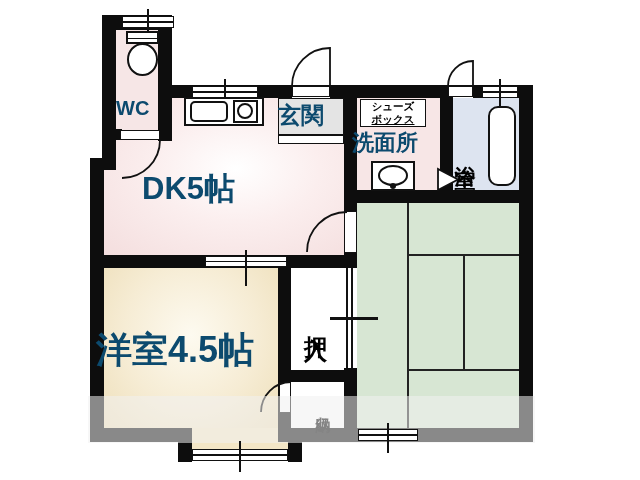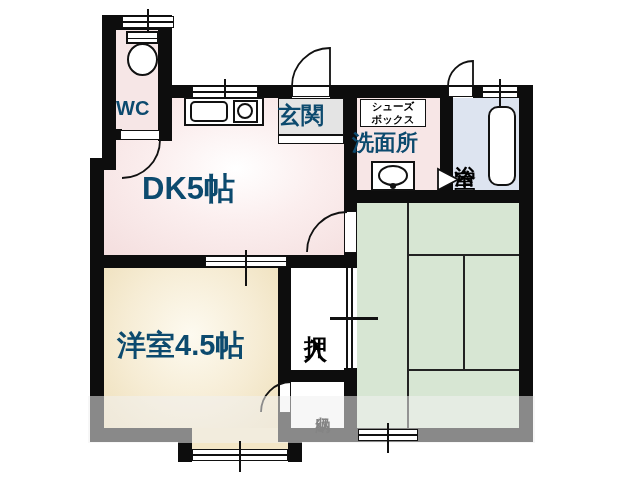--- a/index.html
+++ b/index.html
@@ -132,27 +132,27 @@
   <div class="fx" style="left:237px;top:103px;width:16px;height:16px;border-radius:50%;"></div>
 
   <div class="fx" style="left:371px;top:161px;width:44px;height:30px;"></div>
   <div class="fx" style="left:378px;top:165px;width:30px;height:21px;border-radius:50%;"></div>
   <div class="abs" style="left:390px;top:183px;width:6px;height:6px;background:#111;border-radius:50%;z-index:7;"></div>
 
   <div class="fx" style="left:488px;top:106px;width:28px;height:80px;border-radius:10px;border-width:2.5px;"></div>
 
   <div class="wbox" style="left:360px;top:99px;width:66px;height:28px;display:flex;flex-direction:column;align-items:center;justify-content:center;z-index:6;">
     <span style="font-size:10.5px;font-weight:bold;line-height:1.2;">シューズ</span>
-    <span style="font-size:10.5px;font-weight:bold;line-height:1.2;">ボックス</span>
+    <span style="font-size:10.5px;font-weight:bold;line-height:1.2;text-decoration:underline;">ボックス</span>
   </div>
 
   <div class="lbl" style="left:116px;top:97px;width:42px;font-size:20px;">WC</div>
   <div class="lbl" style="left:142px;top:172px;width:190px;font-size:31px;">DK5帖</div>
   <div class="lbl" style="left:352px;top:131px;width:92px;font-size:22px;">洗面所</div>
   <div class="lbl" style="left:278px;top:103px;width:66px;font-size:23px;">玄関</div>
   <div class="vlbl" style="left:453px;top:110px;width:26px;height:82px;font-size:21px;">浴室</div>
-  <div class="lbl" style="left:117px;top:330px;width:200px;font-size:29px;">洋室4.5帖</div>
+  <div class="lbl" style="left:96px;top:330px;width:200px;font-size:36px;">洋室4.5帖</div>
   <div class="vlbl" style="left:302px;top:282px;width:30px;height:76px;font-size:23px;">押入</div>
   <div class="vlbl" style="left:306px;top:385px;width:26px;height:42px;font-size:15px;letter-spacing:1px;">収納</div>
 
   <div id="wm-band" style="left:88px;top:396px;width:447px;height:47px;"></div>
 
 </div>
 
 </body></html>

